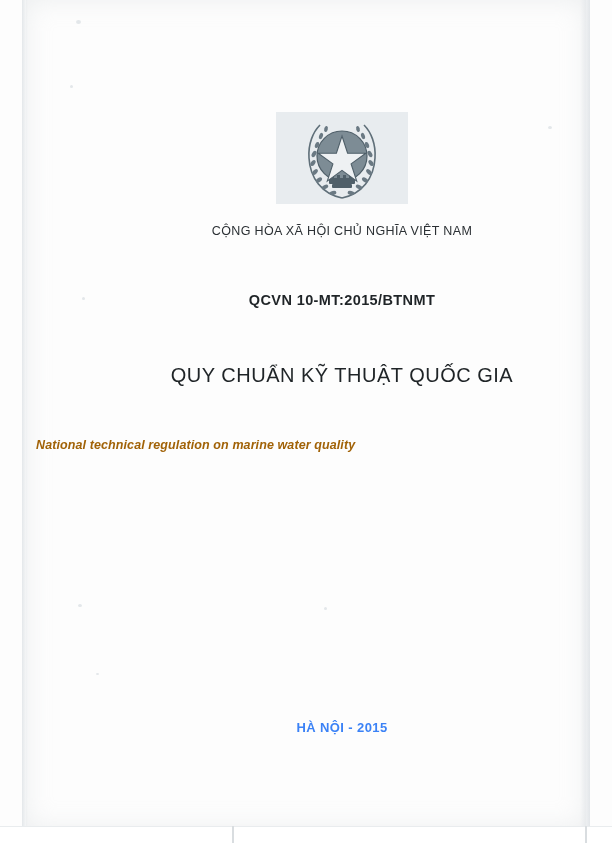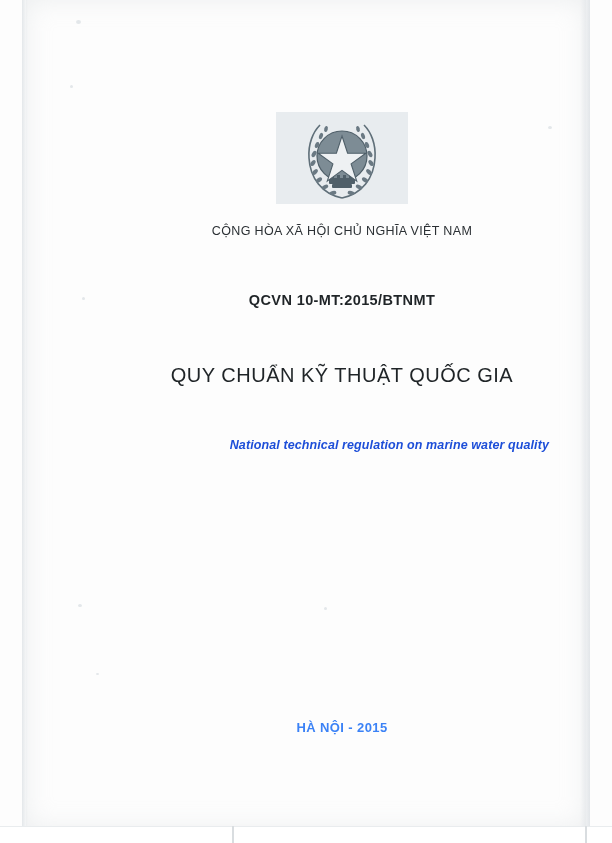--- a/index.html
+++ b/index.html
@@ -144,25 +144,25 @@
     letter-spacing: 0.5px;
     color: #1f2427;
     line-height: 26px;
   }
 
   .subtitle-line {
     position: absolute;
     left: 0;
     top: 438px;
     width: 513px;
-    text-align: right;
+    text-align: left;
     font-size: 12.5px;
     font-weight: bold;
     font-style: italic;
-    color: #1d4ed8;
+    color: #a16207;
     letter-spacing: 0.1px;
   }
 
   .place-line {
     position: absolute;
     left: 0;
     top: 720px;
     width: 612px;
     text-align: center;
     font-size: 13px;

